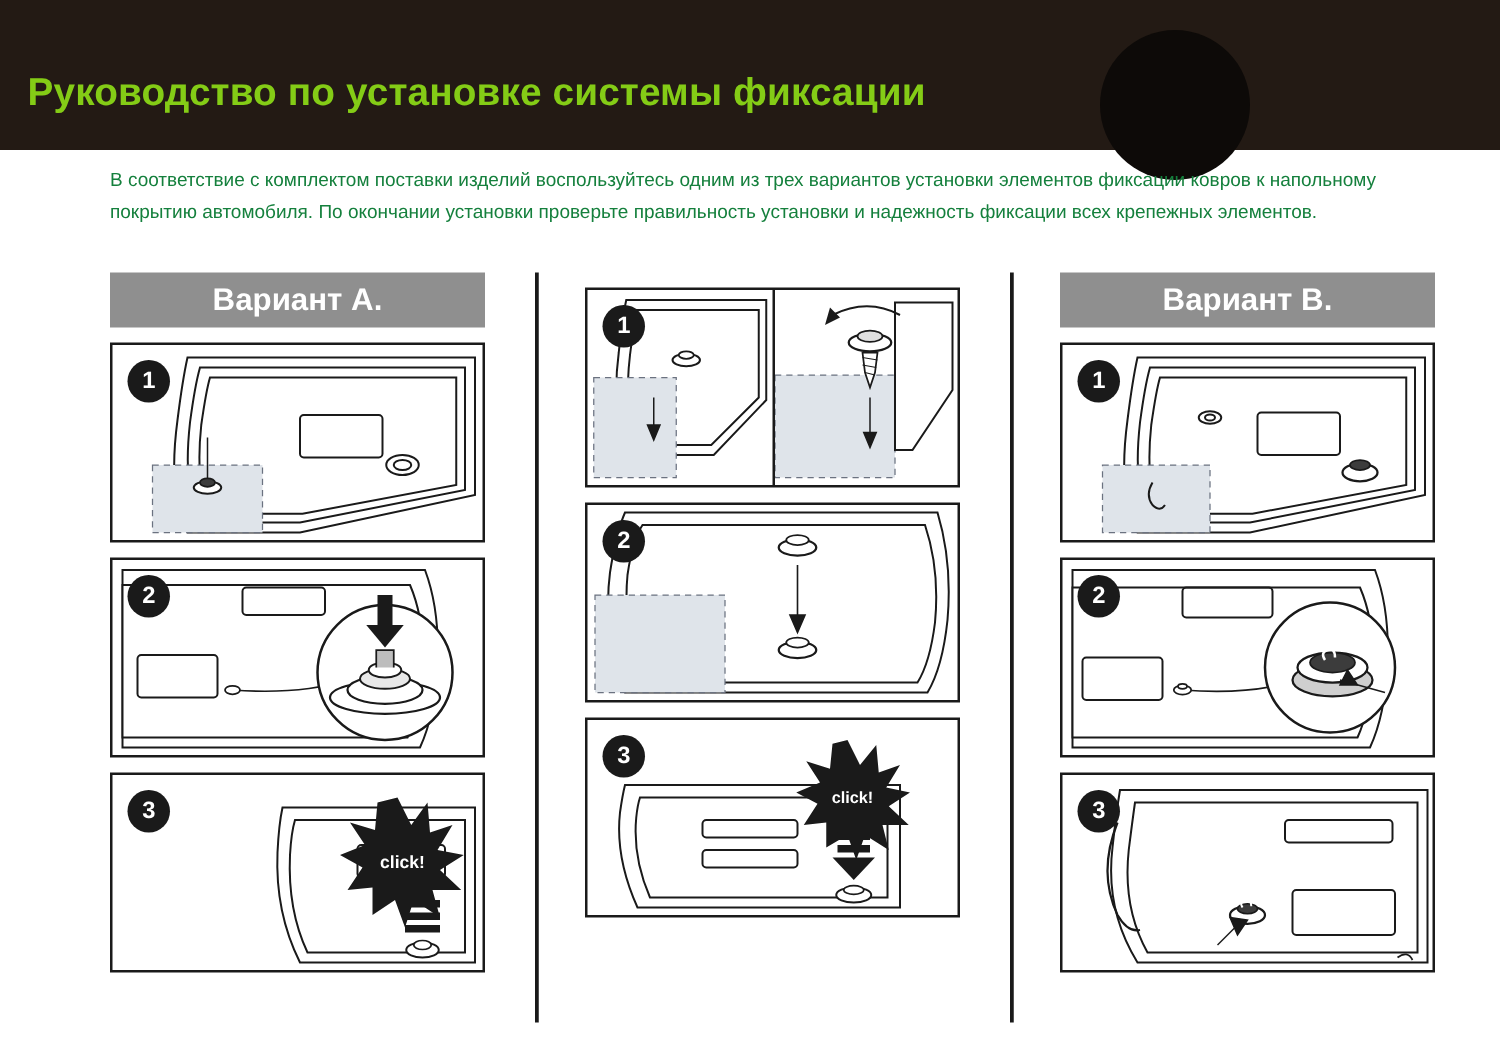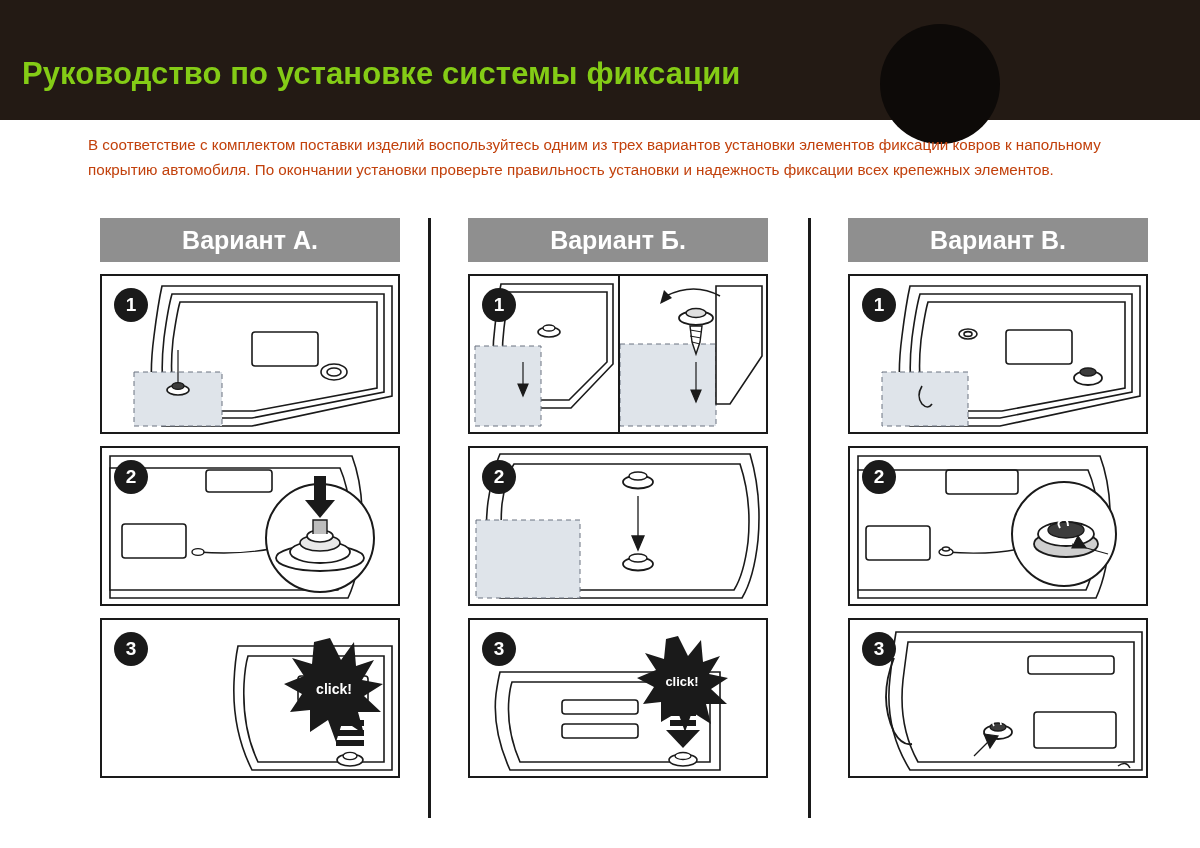--- a/index.html
+++ b/index.html
@@ -40,36 +40,36 @@
     white-space: nowrap;
   }
 
   
   .intro {
     position: absolute;
     left: 88px; top: 132px;
     width: 1060px;
     font-size: 15.2px;
     line-height: 25px;
-    color: #c2410c;
+    color: #15803d;
   }
 
   
   .variants {
     position: absolute;
     left: 0; top: 218px;
     width: 1200px; height: 600px;
   }
   .variant {
     position: absolute;
     top: 0;
     width: 300px;
     height: 600px;
   }
-  .variant.a { left: 100px; }
+  .variant.a { left: 88px; }
   .variant.b { left: 468px; }
   .variant.c { left: 848px; text-align: right; }
 
   .variant-head {
     position: relative;
     width: 300px; height: 44px;
     background: #8f8f8f;
     color: #ffffff;
     font-size: 25px;
     font-weight: 600;
@@ -215,21 +215,20 @@
           <g>
             <ellipse cx="248" cy="140" rx="13" ry="6" fill="#ffffff" stroke="#1a1a1a" stroke-width="1.6"></ellipse>
             <ellipse cx="248" cy="136" rx="7" ry="3.6" fill="#ffffff" stroke="#1a1a1a" stroke-width="1.4"></ellipse>
           </g>
         </svg>
         <div class="step-badge">3</div>
       </div>
     </div>
 
     <div class="variant b">
-      <div class="variant-head">Вариант Б.</div>
 
       <div class="panel split">
         <div class="half">
           <svg class="art" viewBox="0 0 146 156">
             <g fill="none" stroke="#1a1a1a" stroke-width="1.6">
               <path d="M30 8 L142 8 L142 88 L100 132 L30 132 Q18 96 24 50 Q27 22 30 8 Z" fill="#ffffff"></path>
               <path d="M38 16 L136 16 L136 86 L98 124 L38 124 Q28 94 33 52 Q36 28 38 16 Z" fill="#ffffff"></path>
             </g>
             <g fill="#dfe4ea" stroke="#6b7280" stroke-width="1" stroke-dasharray="5 4">
               <path d="M4 70 L70 70 L70 150 L4 150 Z"></path>

